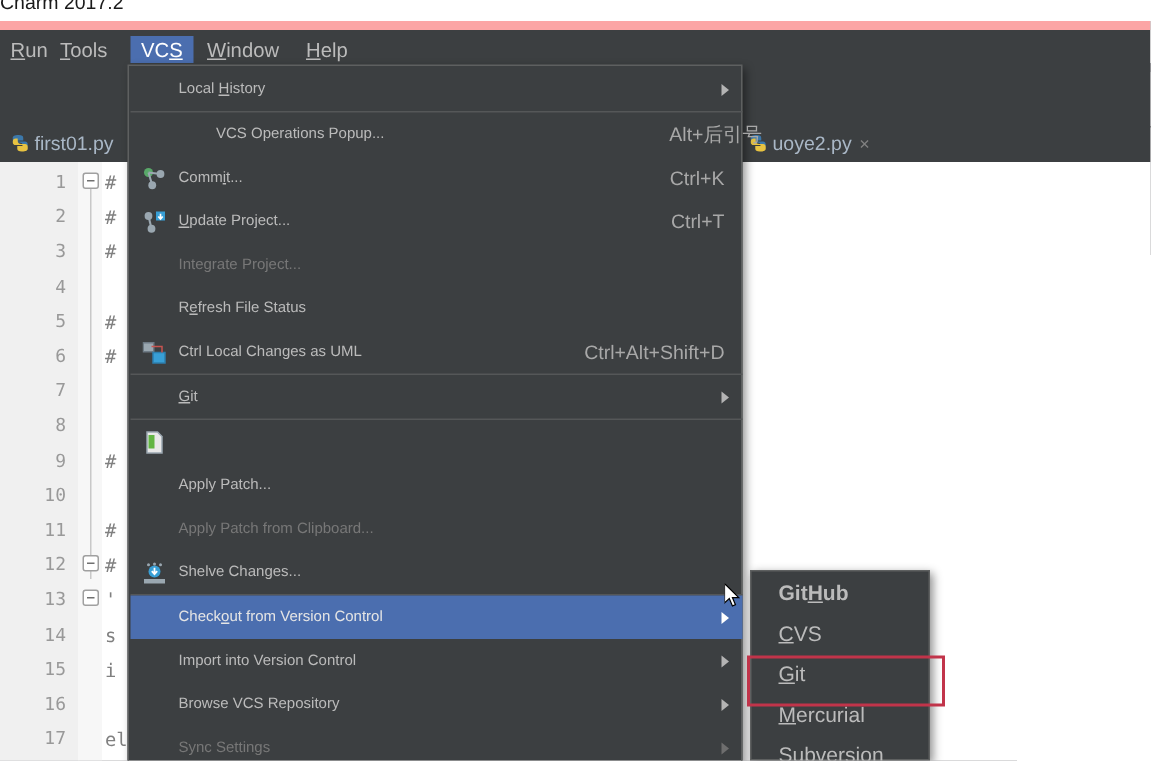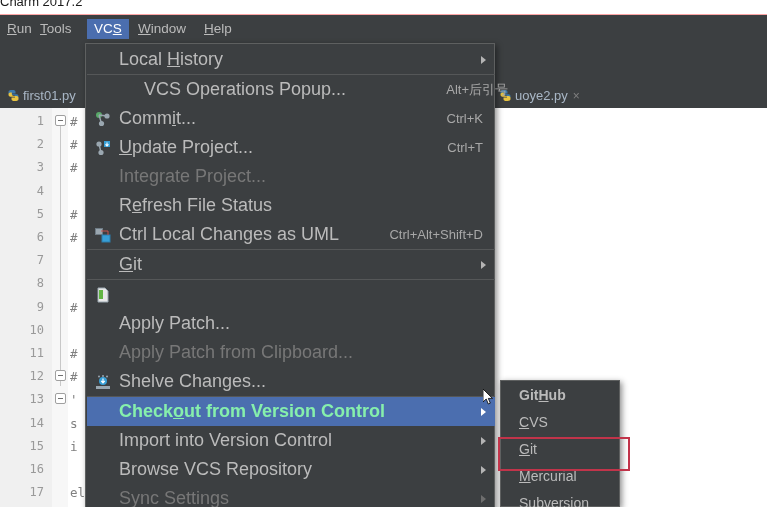--- a/index.html
+++ b/index.html
@@ -38,21 +38,21 @@
     left: 0px;
     top: -5px;
   }
 
   
   .menubar {
     position: absolute;
     left: 0; top: 14px;
     width: 767px; height: 28px;
     background: #3c3f41;
-    border-top: 1px solid #fca5a5;
+    border-top: 6px solid #fca5a5;
   }
   .menubar .mi {
     position: absolute;
     top: 4px;
     height: 20px;
     line-height: 20px;
     padding: 0 7px;
     font-size: 13.5px;
     color: #bbbbbb;
     white-space: nowrap;
@@ -178,27 +178,27 @@
     width: 408px;
     height: 29px;
     box-sizing: border-box;
   }
   .row .label {
     position: absolute;
     left: 32px;
     top: 0;
     height: 29px;
     line-height: 29px;
-    font-size: 18px;
+    font-size: 10px;
     color: #bbbbbb;
     white-space: nowrap;
   }
   .row.disabled .label { color: #777777; }
   .row.hl { background: #4b6eaf; }
-  .row.hl .label { color: #86efac; font-weight: bold; }
+  .row.hl .label { color: #e5e5e5; }
   .row .shortcut {
     position: absolute;
     right: 12px;
     top: 0;
     height: 29px;
     line-height: 29px;
     font-size: 13px;
     color: #a8a8a8;
     white-space: nowrap;
   }

